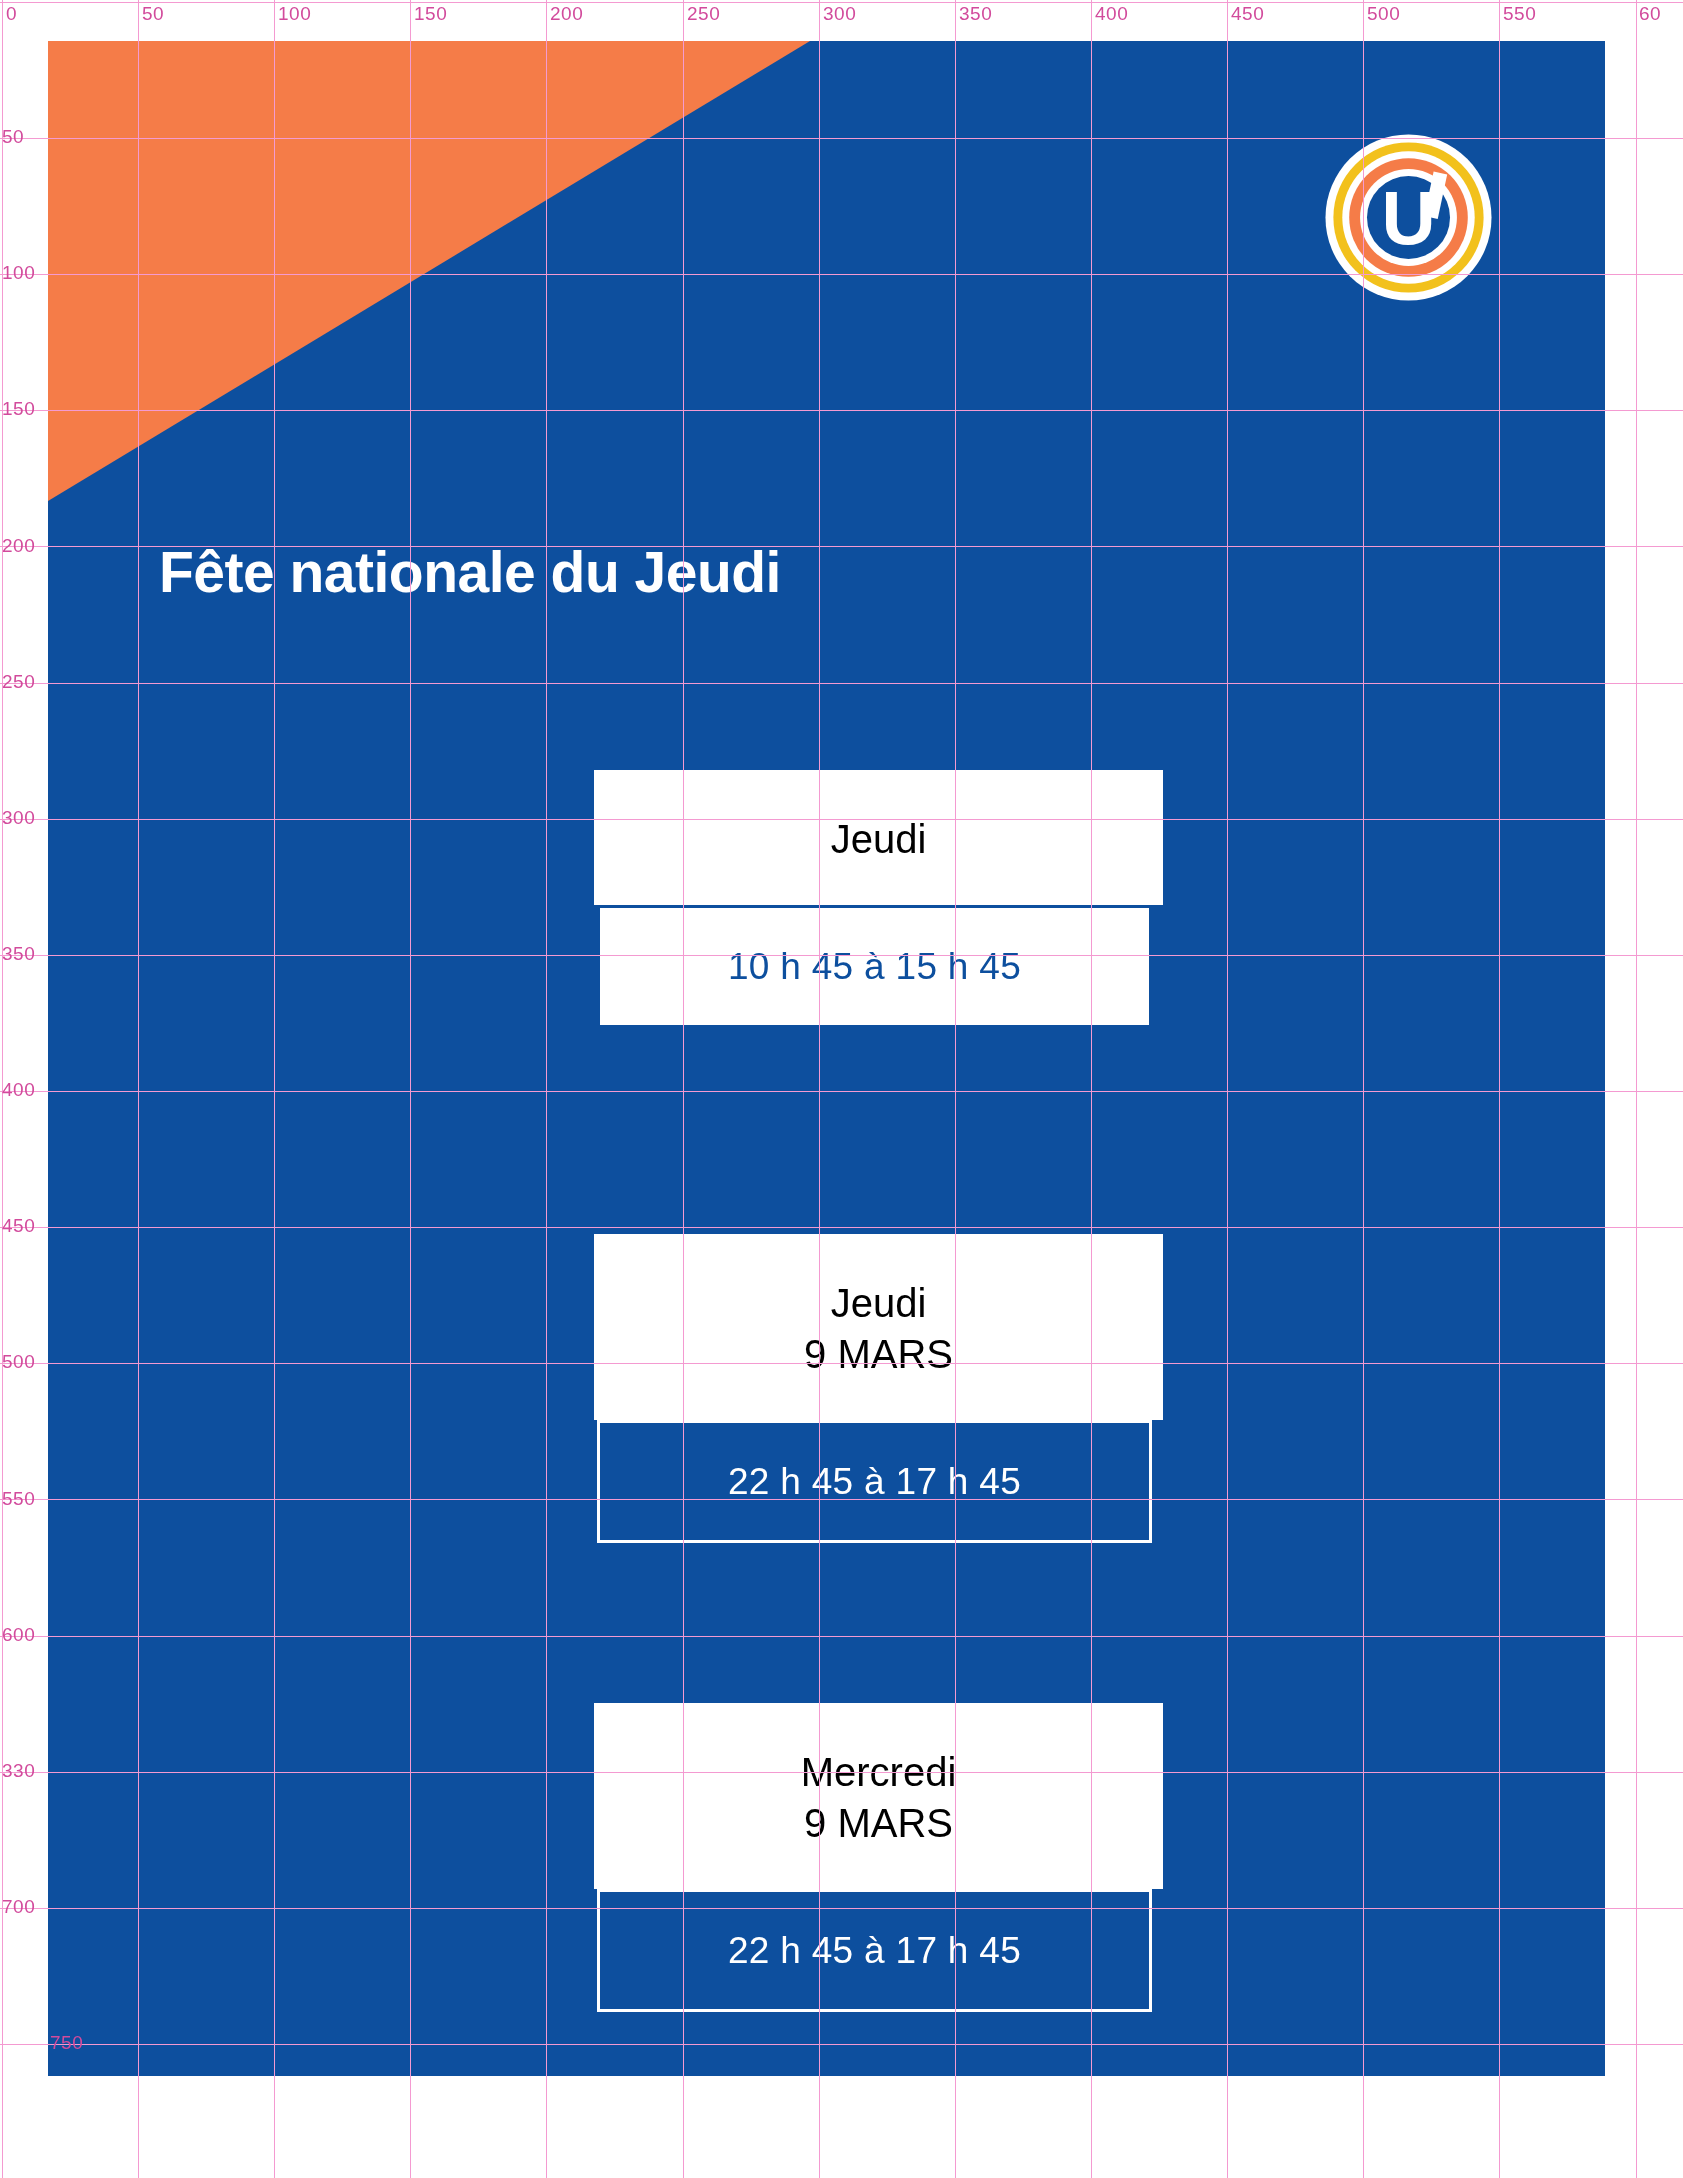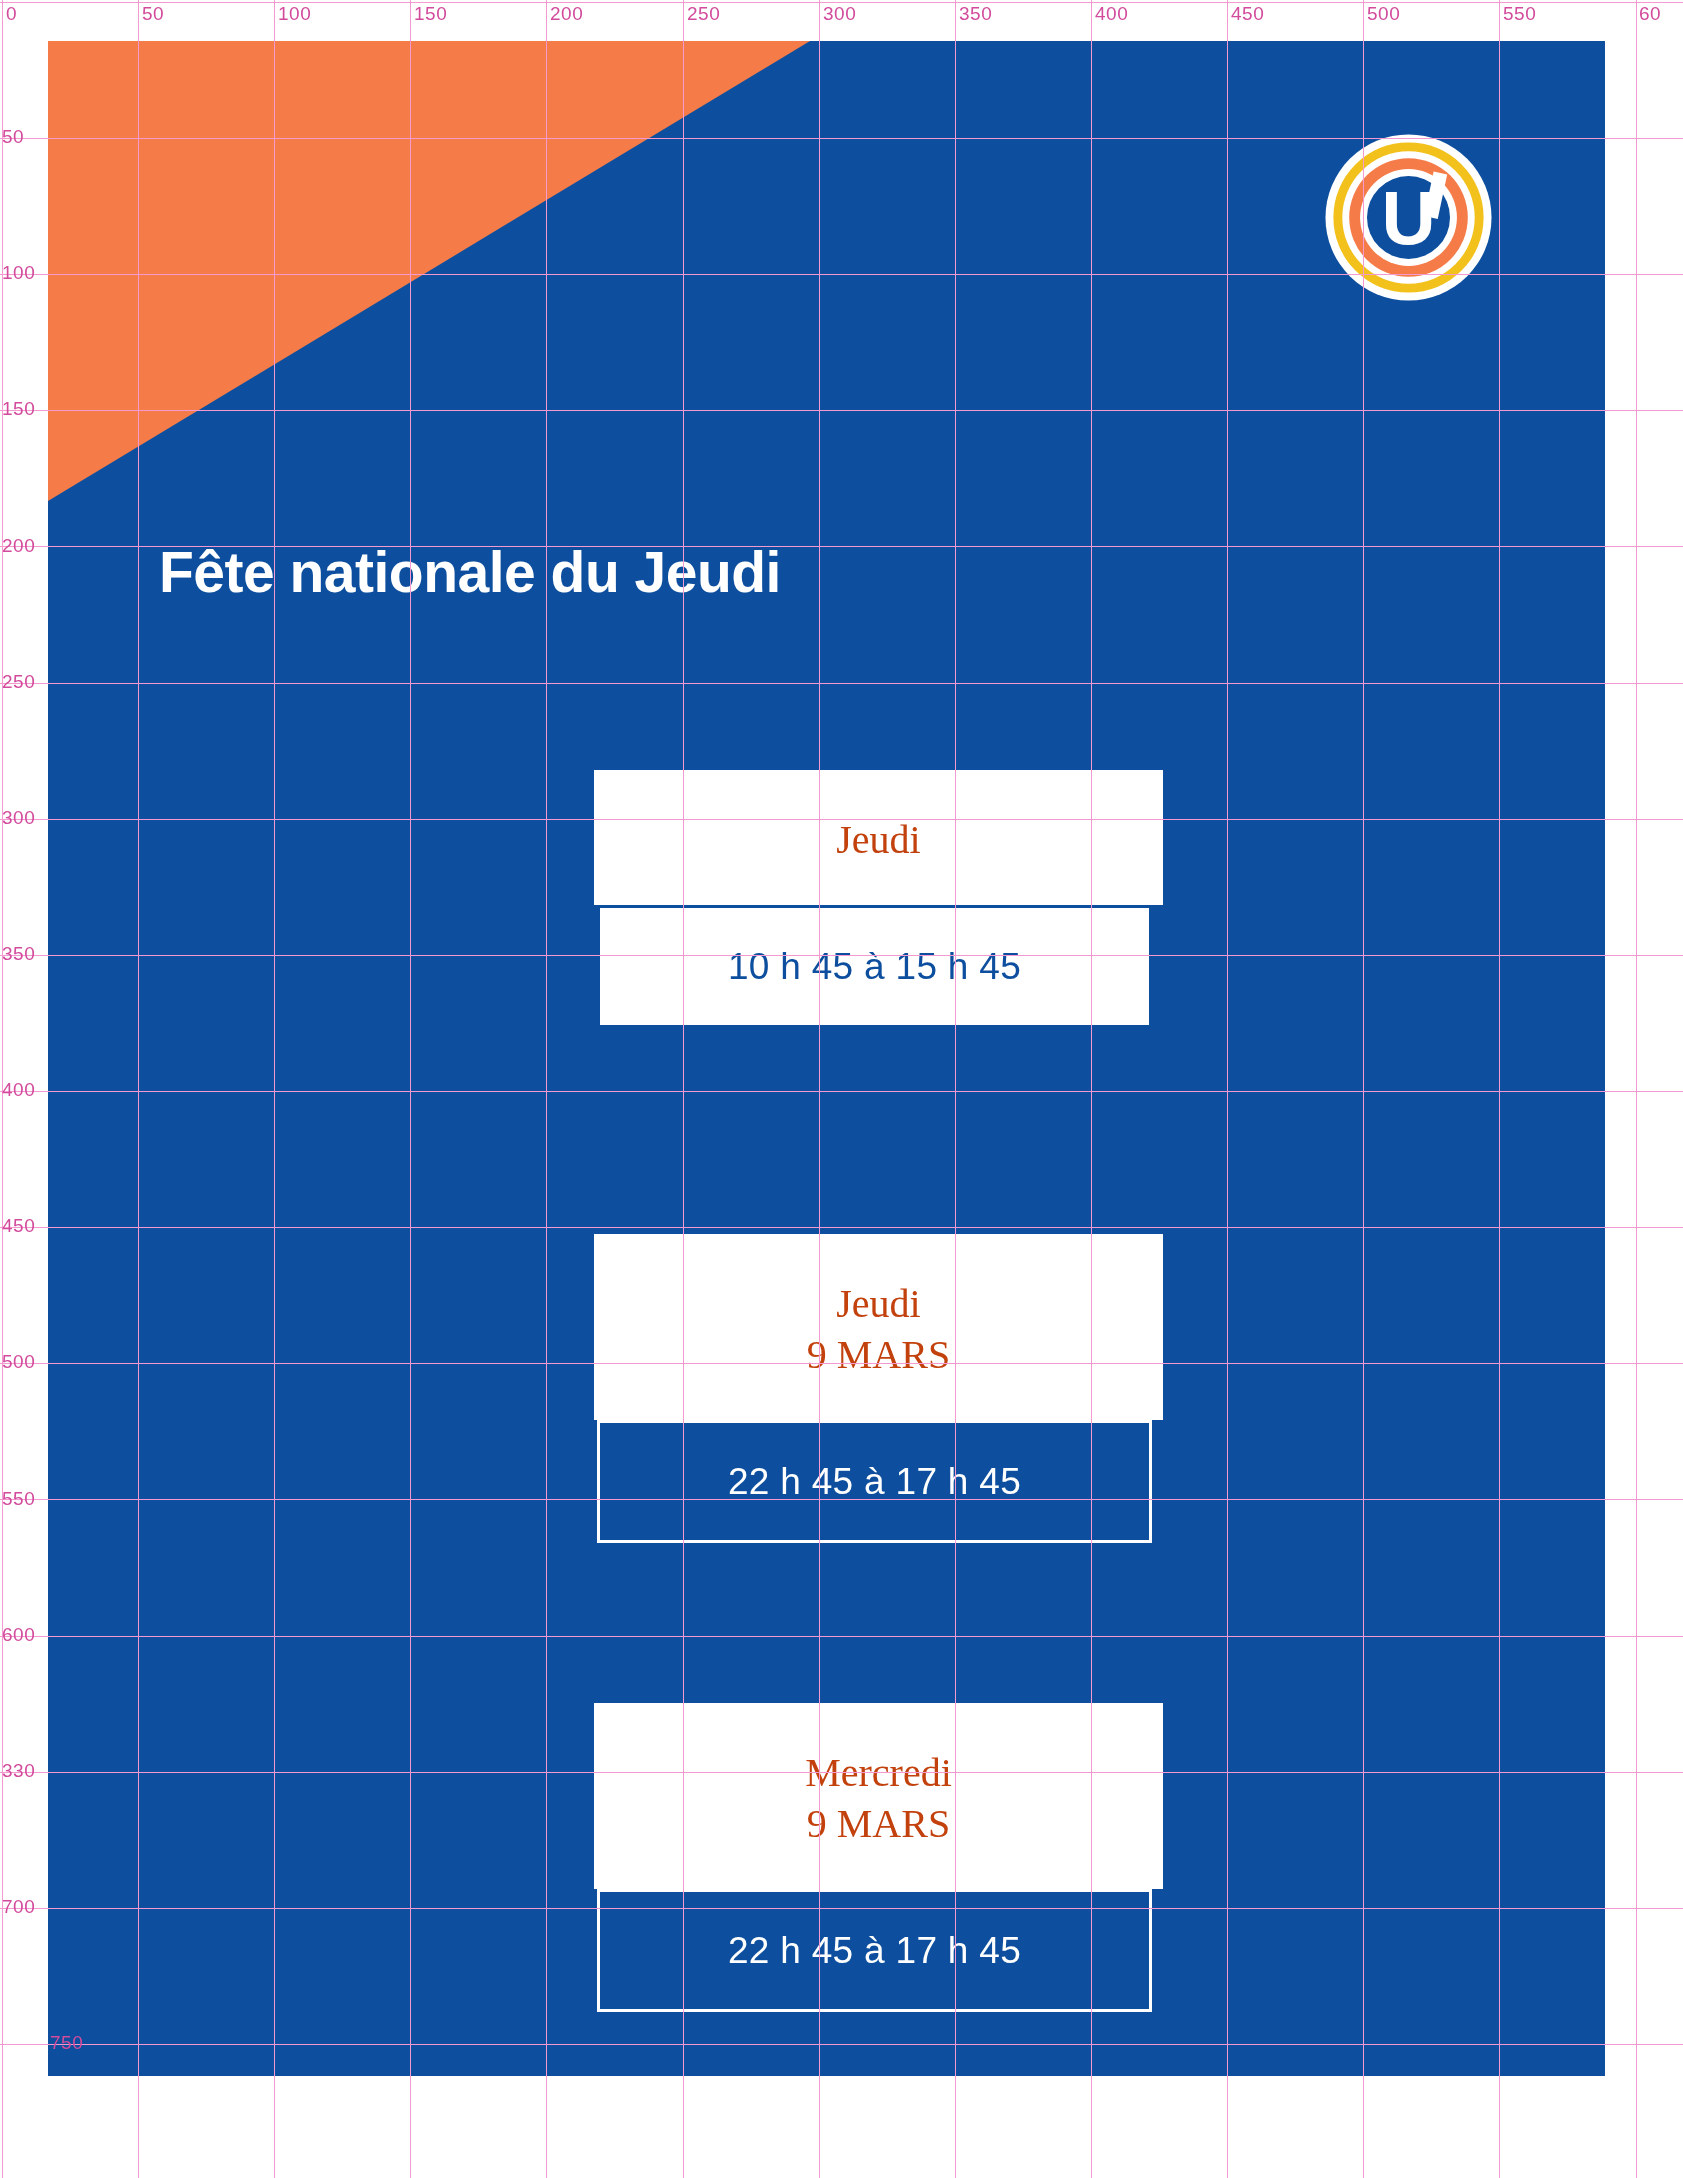--- a/index.html
+++ b/index.html
@@ -102,23 +102,23 @@
   }
 
   
   .entry {
     position: absolute;
     width: 569px;
     left: 546px;
   }
   .entry-head {
     background: #ffffff;
-    color: #c2410c;
+    color: #000000;
     text-align: center;
-    font-family: Liberation Serif, serif;
+    font-family: Liberation Sans, sans-serif;
     font-weight: 400;
     font-size: 40px;
     line-height: 1.28;
     padding: 44px 0 40px 0;
     box-sizing: border-box;
   }
   .entry-head .d2 { display: block; }
   .entry-time {
     box-sizing: border-box;
     height: 123px;

